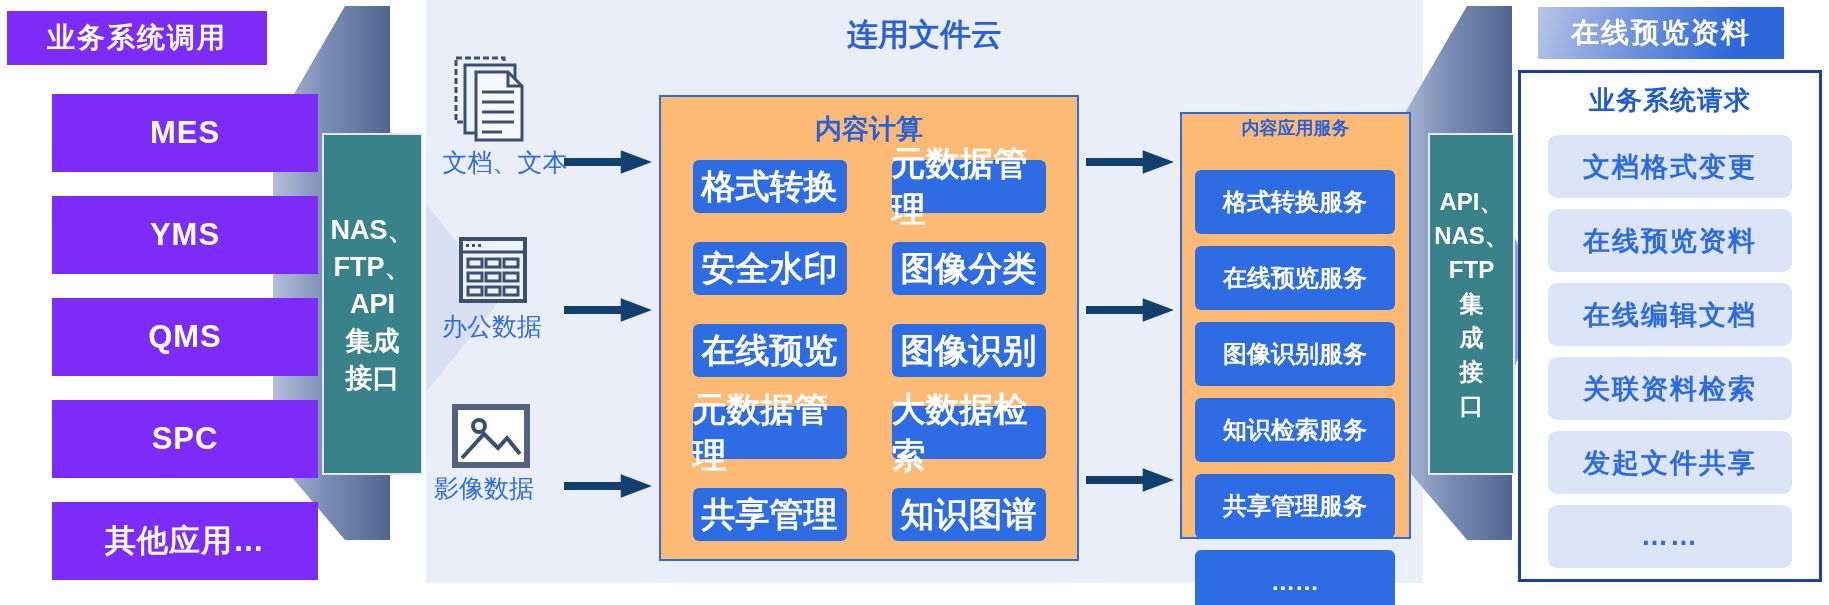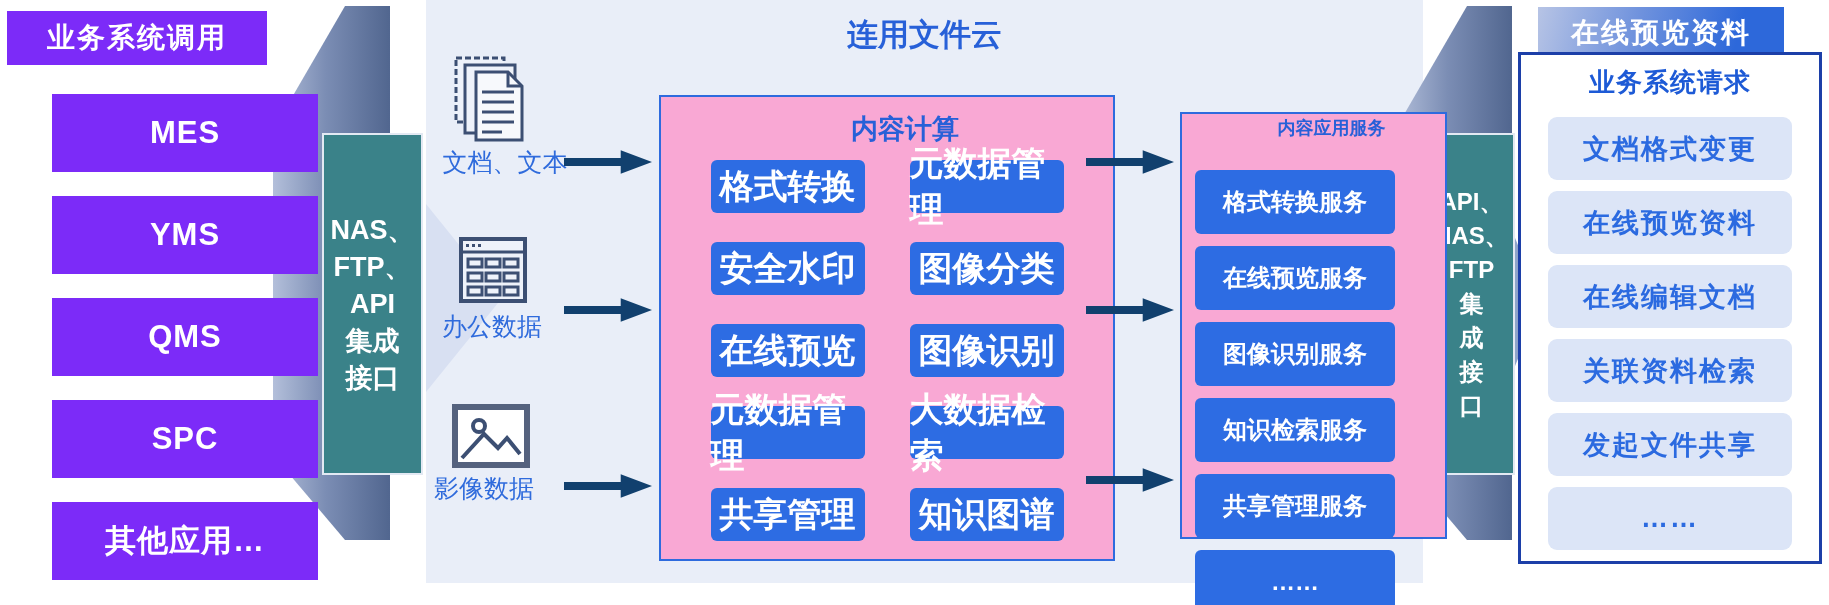--- a/index.html
+++ b/index.html
@@ -35,38 +35,38 @@
 
   
   .panel{left:426px;top:0;width:997px;height:583px;background:#e9eef8;}
   .panel-title{left:426px;top:14px;width:997px;text-align:center;font-size:31px;font-weight:bold;
                color:#2760d8;}
 
   .src-label{width:170px;text-align:center;color:#2f6bdc;font-size:25px;}
 
   .arrow{width:88px;height:26px;}
 
-  .inner-box{background:#f9a8d4;border:2px solid #2e6bde;padding-left:36px;}
+  .inner-box{background:#fdba74;border:2px solid #2e6bde;}
   .compute{left:659px;top:95px;width:416px;height:462px;}
   .services{left:1180px;top:112px;width:227px;height:423px;}
   .box-title{text-align:center;font-size:27px;font-weight:bold;color:#2760d8;margin-top:14px;}
   .svc-title{font-size:18px;margin-top:2px;}
   .compute-grid{position:absolute;top:63px;left:0;right:0;display:grid;
                 grid-template-columns:154px 154px;gap:29px 45px;justify-content:center;}
   .btn{height:53px;background:#2d6ce3;border-radius:6px;color:#ffffff;font-size:34px;
        font-weight:bold;display:flex;align-items:center;justify-content:center;}
   .svc-list{position:absolute;top:56px;left:13px;width:200px;}
   .svc-item{height:64px;margin-bottom:12px;background:#2d6ce3;border-radius:6px;color:#fff;
             font-size:24px;font-weight:bold;display:flex;align-items:center;justify-content:center;}
 
   
   .empower-title{left:1535px;top:4px;width:246px;height:52px;border:3px solid #ffffff;
                  background:linear-gradient(105deg,#b7c4e5 0%,#6f92dd 40%,#2d68da 80%);
                  color:#fff;font-size:28px;font-weight:bold;letter-spacing:2px;}
-  .right-box{left:1518px;top:52px;width:298px;height:506px;border:3px solid #1c3fa8;background:#ffffff;}
+  .right-box{left:1518px;top:70px;width:298px;height:506px;border:3px solid #1c3fa8;background:#ffffff;}
   .right-box-title{margin-top:10px;text-align:center;font-size:26px;font-weight:bold;color:#1d5ad6;
                    letter-spacing:1px;}
   .req-list{position:absolute;top:62px;left:27px;width:244px;}
   .req-item{height:63px;margin-bottom:11px;background:#dce5f7;border-radius:9px;color:#2b6ae0;
             font-size:27px;font-weight:bold;letter-spacing:2px;
             display:flex;align-items:center;justify-content:center;}
 </style>
 </head>
 <body>
 

